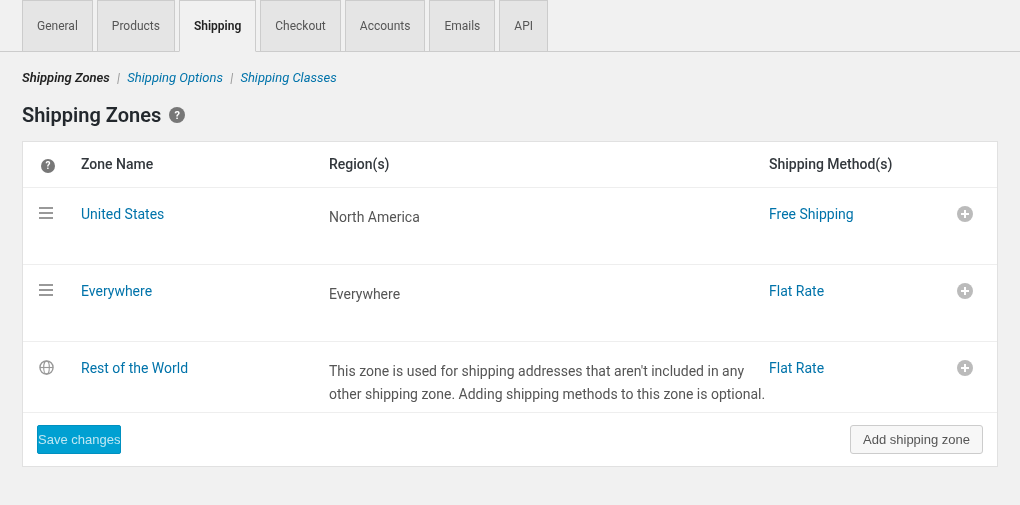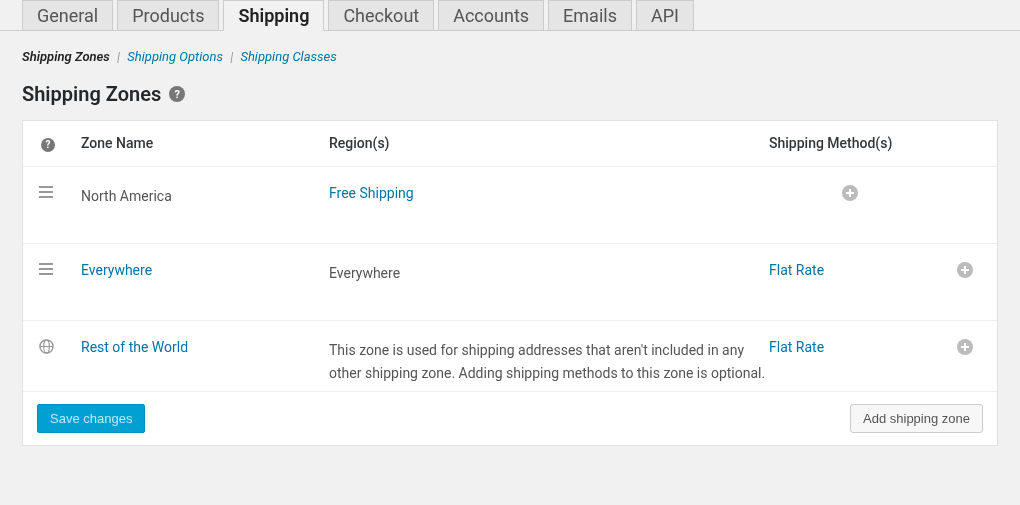--- a/index.html
+++ b/index.html
@@ -10,28 +10,28 @@
       font-size: 14px;
       padding: 0;
     }
     .tabs {
       display: flex;
       padding: 0 0 0 22px;
       border-bottom: 1px solid #ccc;
       margin-bottom: 18px;
     }
     .tab {
-      padding: 4px 14px;
+      padding: 18px 14px;
       background: #e5e5e5;
       border: 1px solid #ccc;
       border-bottom: none;
       margin-right: 4px;
       color: #555;
       cursor: pointer;
-      font-size: 18px;
+      font-size: 12px;
     }
     .tab.active {
       background: #f1f1f1;
       border-bottom: 1px solid #f1f1f1;
       margin-bottom: -1px;
       font-weight: 600;
       color: #222;
     }
     .subnav {
       padding: 0 22px 18px 22px;
@@ -97,21 +97,21 @@
     .footer {
       display: flex;
       justify-content: space-between;
       align-items: center;
       padding: 12px 14px;
     }
     .btn-primary {
       background: #00a0d2;
       color: #bfe7f3;
       border: 1px solid #0090c0;
-      padding: 6px 12px;
+      padding: 6px 0;
       font-size: 13px;
       border-radius: 2px;
       cursor: pointer;
     }
     .btn-secondary {
       background: #f7f7f7;
       border: 1px solid #ccc;
       padding: 6px 12px;
       font-size: 13px;
       border-radius: 3px;
@@ -162,20 +162,21 @@
   <div class="trow">
     <div class="cell handle">
       <span class="drag-icon">
         <svg width="14" height="12" viewBox="0 0 14 12">
             <rect y="0" width="14" height="2" fill="#999"></rect>
             <rect y="5" width="14" height="2" fill="#999"></rect>
             <rect y="10" width="14" height="2" fill="#999"></rect>
           </svg>
       </span>
     </div>
+    <div class="cell"><a class="link">United States</a></div>
     <div class="cell lh">North America</div>
     <div class="cell"><a class="link">Free Shipping</a></div>
     <div class="cell add">
       <span class="plus-icon">
         <svg width="16" height="16" viewBox="0 0 16 16">
             <circle cx="8" cy="8" r="8" fill="#bbb"></circle>
             <rect x="7" y="4" width="2" height="8" fill="#fff"></rect>
             <rect x="4" y="7" width="8" height="2" fill="#fff"></rect>
           </svg>
       </span>

